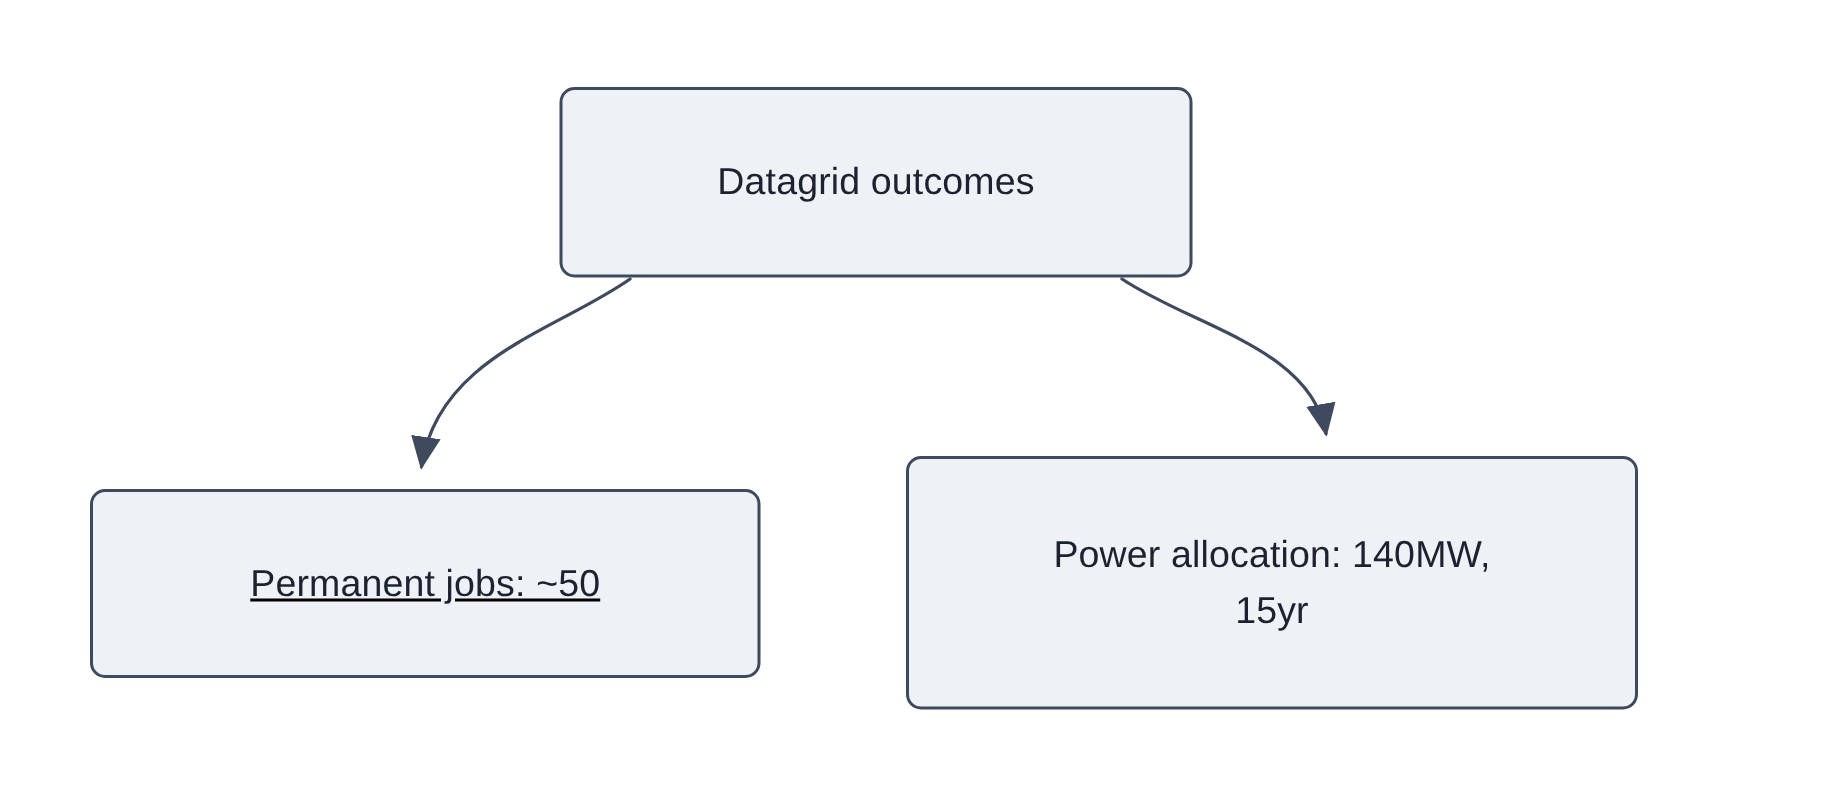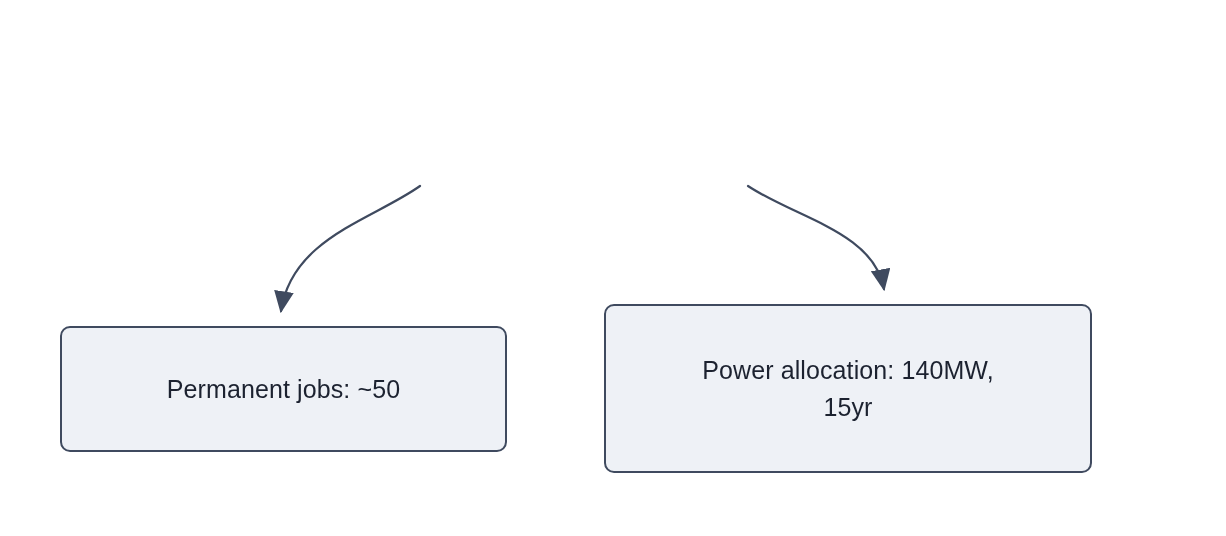--- a/index.html
+++ b/index.html
@@ -49,20 +49,21 @@
     left: 373px;
     top: 58px;
     width: 422px;
     height: 127px;
   }
   #node-jobs {
     left: 60px;
     top: 326px;
     width: 447px;
     height: 126px;
+    text-decoration: underline;
   }
   #node-power {
     left: 604px;
     top: 304px;
     width: 488px;
     height: 169px;
   }
 </style>
 </head>
 <body>
@@ -74,20 +75,23 @@
       <marker id="arrow" markerWidth="10" markerHeight="9" refX="9" refY="4.5" orient="auto" markerUnits="strokeWidth">
         <path d="M 0 0 L 10 4.5 L 0 9 z" fill="#3f4a5f"></path>
       </marker>
     </defs>
 
     <path d="M 420 186 C 372 220 292 238 281 311" fill="none" stroke="#3f4a5f" stroke-width="2.2" stroke-linecap="round" marker-end="url(#arrow)"></path>
 
     <path d="M 748 186 C 796 218 874 232 884 289" fill="none" stroke="#3f4a5f" stroke-width="2.2" stroke-linecap="round" marker-end="url(#arrow)"></path>
   </svg>
 
+  <div class="node" id="node-root">
+    <span class="node-label">Datagrid outcomes</span>
+  </div>
 
   <div class="node" id="node-jobs">
     <span class="node-label">Permanent jobs: ~50</span>
   </div>
 
   <div class="node" id="node-power">
     <span class="node-label">Power allocation: 140MW,
 15yr</span>
   </div>
 

